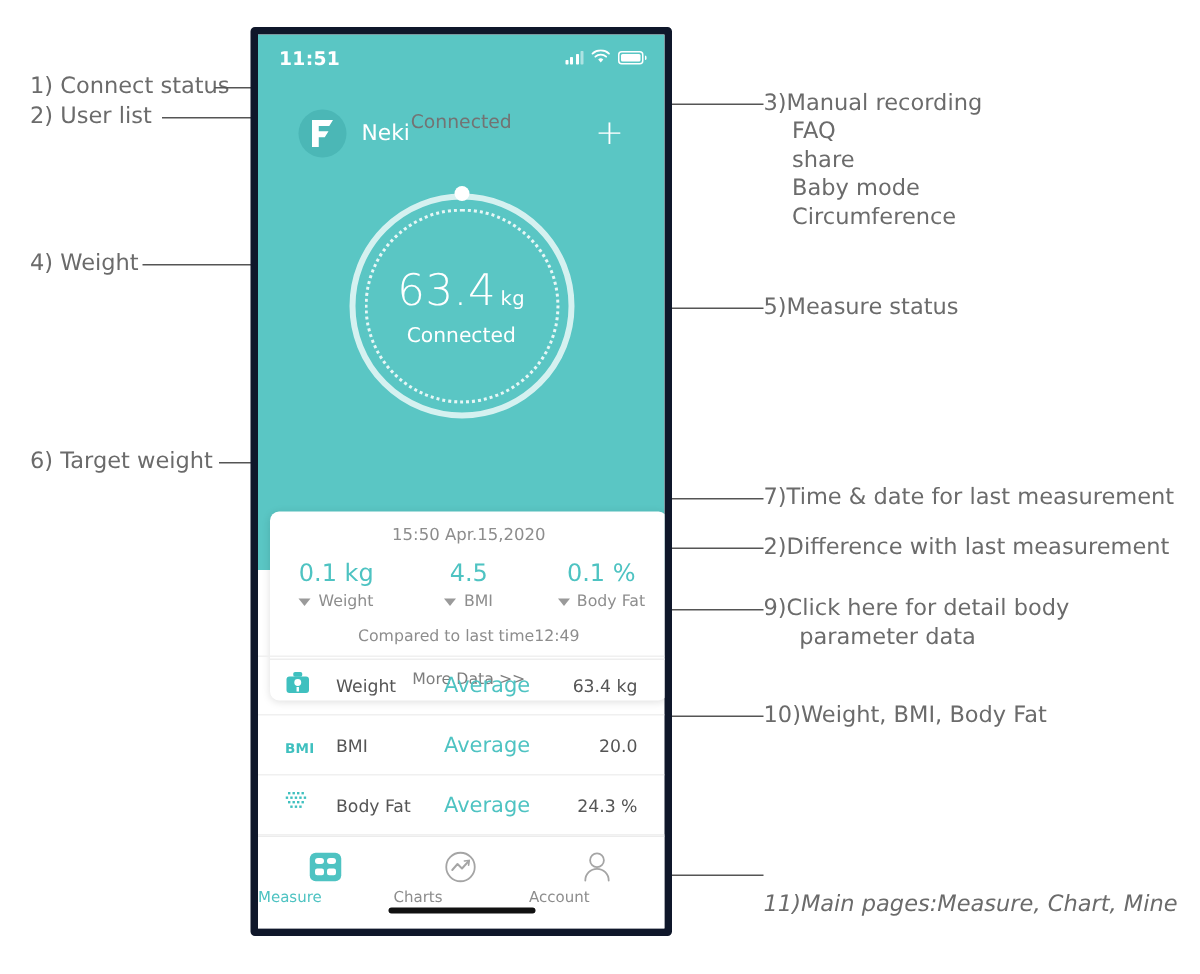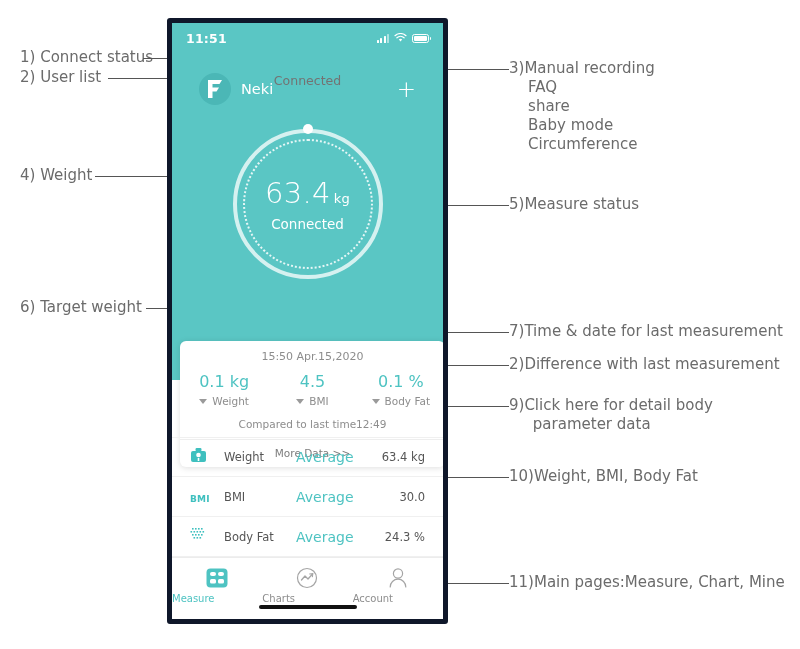--- a/index.html
+++ b/index.html
@@ -223,21 +223,21 @@
 <div class="anno" style="left:509px; top:355px;">2)Difference with last measurement</div>
 <div class="anno-line" style="left:413px; top:365px; width:96px;"></div>
 
 <div class="anno" style="left:509px; top:396px;">9)Click here for detail body
      parameter data</div>
 <div class="anno-line" style="left:333px; top:406px; width:176px;"></div>
 
 <div class="anno" style="left:509px; top:467px;">10)Weight, BMI, Body Fat</div>
 <div class="anno-line" style="left:424px; top:477px; width:85px;"></div>
 
-<div class="anno" style="left:509px; top:573px;">11)Main pages:Measure, Chart, Mine</div>
+<div class="anno" style="left:509px; top:593px;font-style:italic;">11)Main pages:Measure, Chart, Mine</div>
 <div class="anno-line" style="left:413px; top:583px; width:96px;"></div>
 
 <div id="phone">
 
   <div class="hero"></div>
 
   <div class="statusbar">
     <div class="clock">11:51</div>
     <div class="sysicons">
       <span class="sig">
@@ -324,21 +324,21 @@
       <div class="avg">Average</div>
       <div class="val">63.4 kg</div>
     </div>
 
     <div class="row">
       <div class="ic">
         <span class="bmitxt">BMI</span>
       </div>
       <div class="nm">BMI</div>
       <div class="avg">Average</div>
-      <div class="val">30.0</div>
+      <div class="val">20.0</div>
     </div>
 
     <div class="row">
       <div class="ic">
         <svg width="16" height="15" viewBox="0 0 16 15">
           <g fill="#3fc0bf">
             <rect x="2" y="1" width="1.6" height="1.6"></rect>
               <rect x="5" y="1" width="1.6" height="1.6"></rect>
             <rect x="8" y="1" width="1.6" height="1.6"></rect>
               <rect x="11" y="1" width="1.6" height="1.6"></rect>

